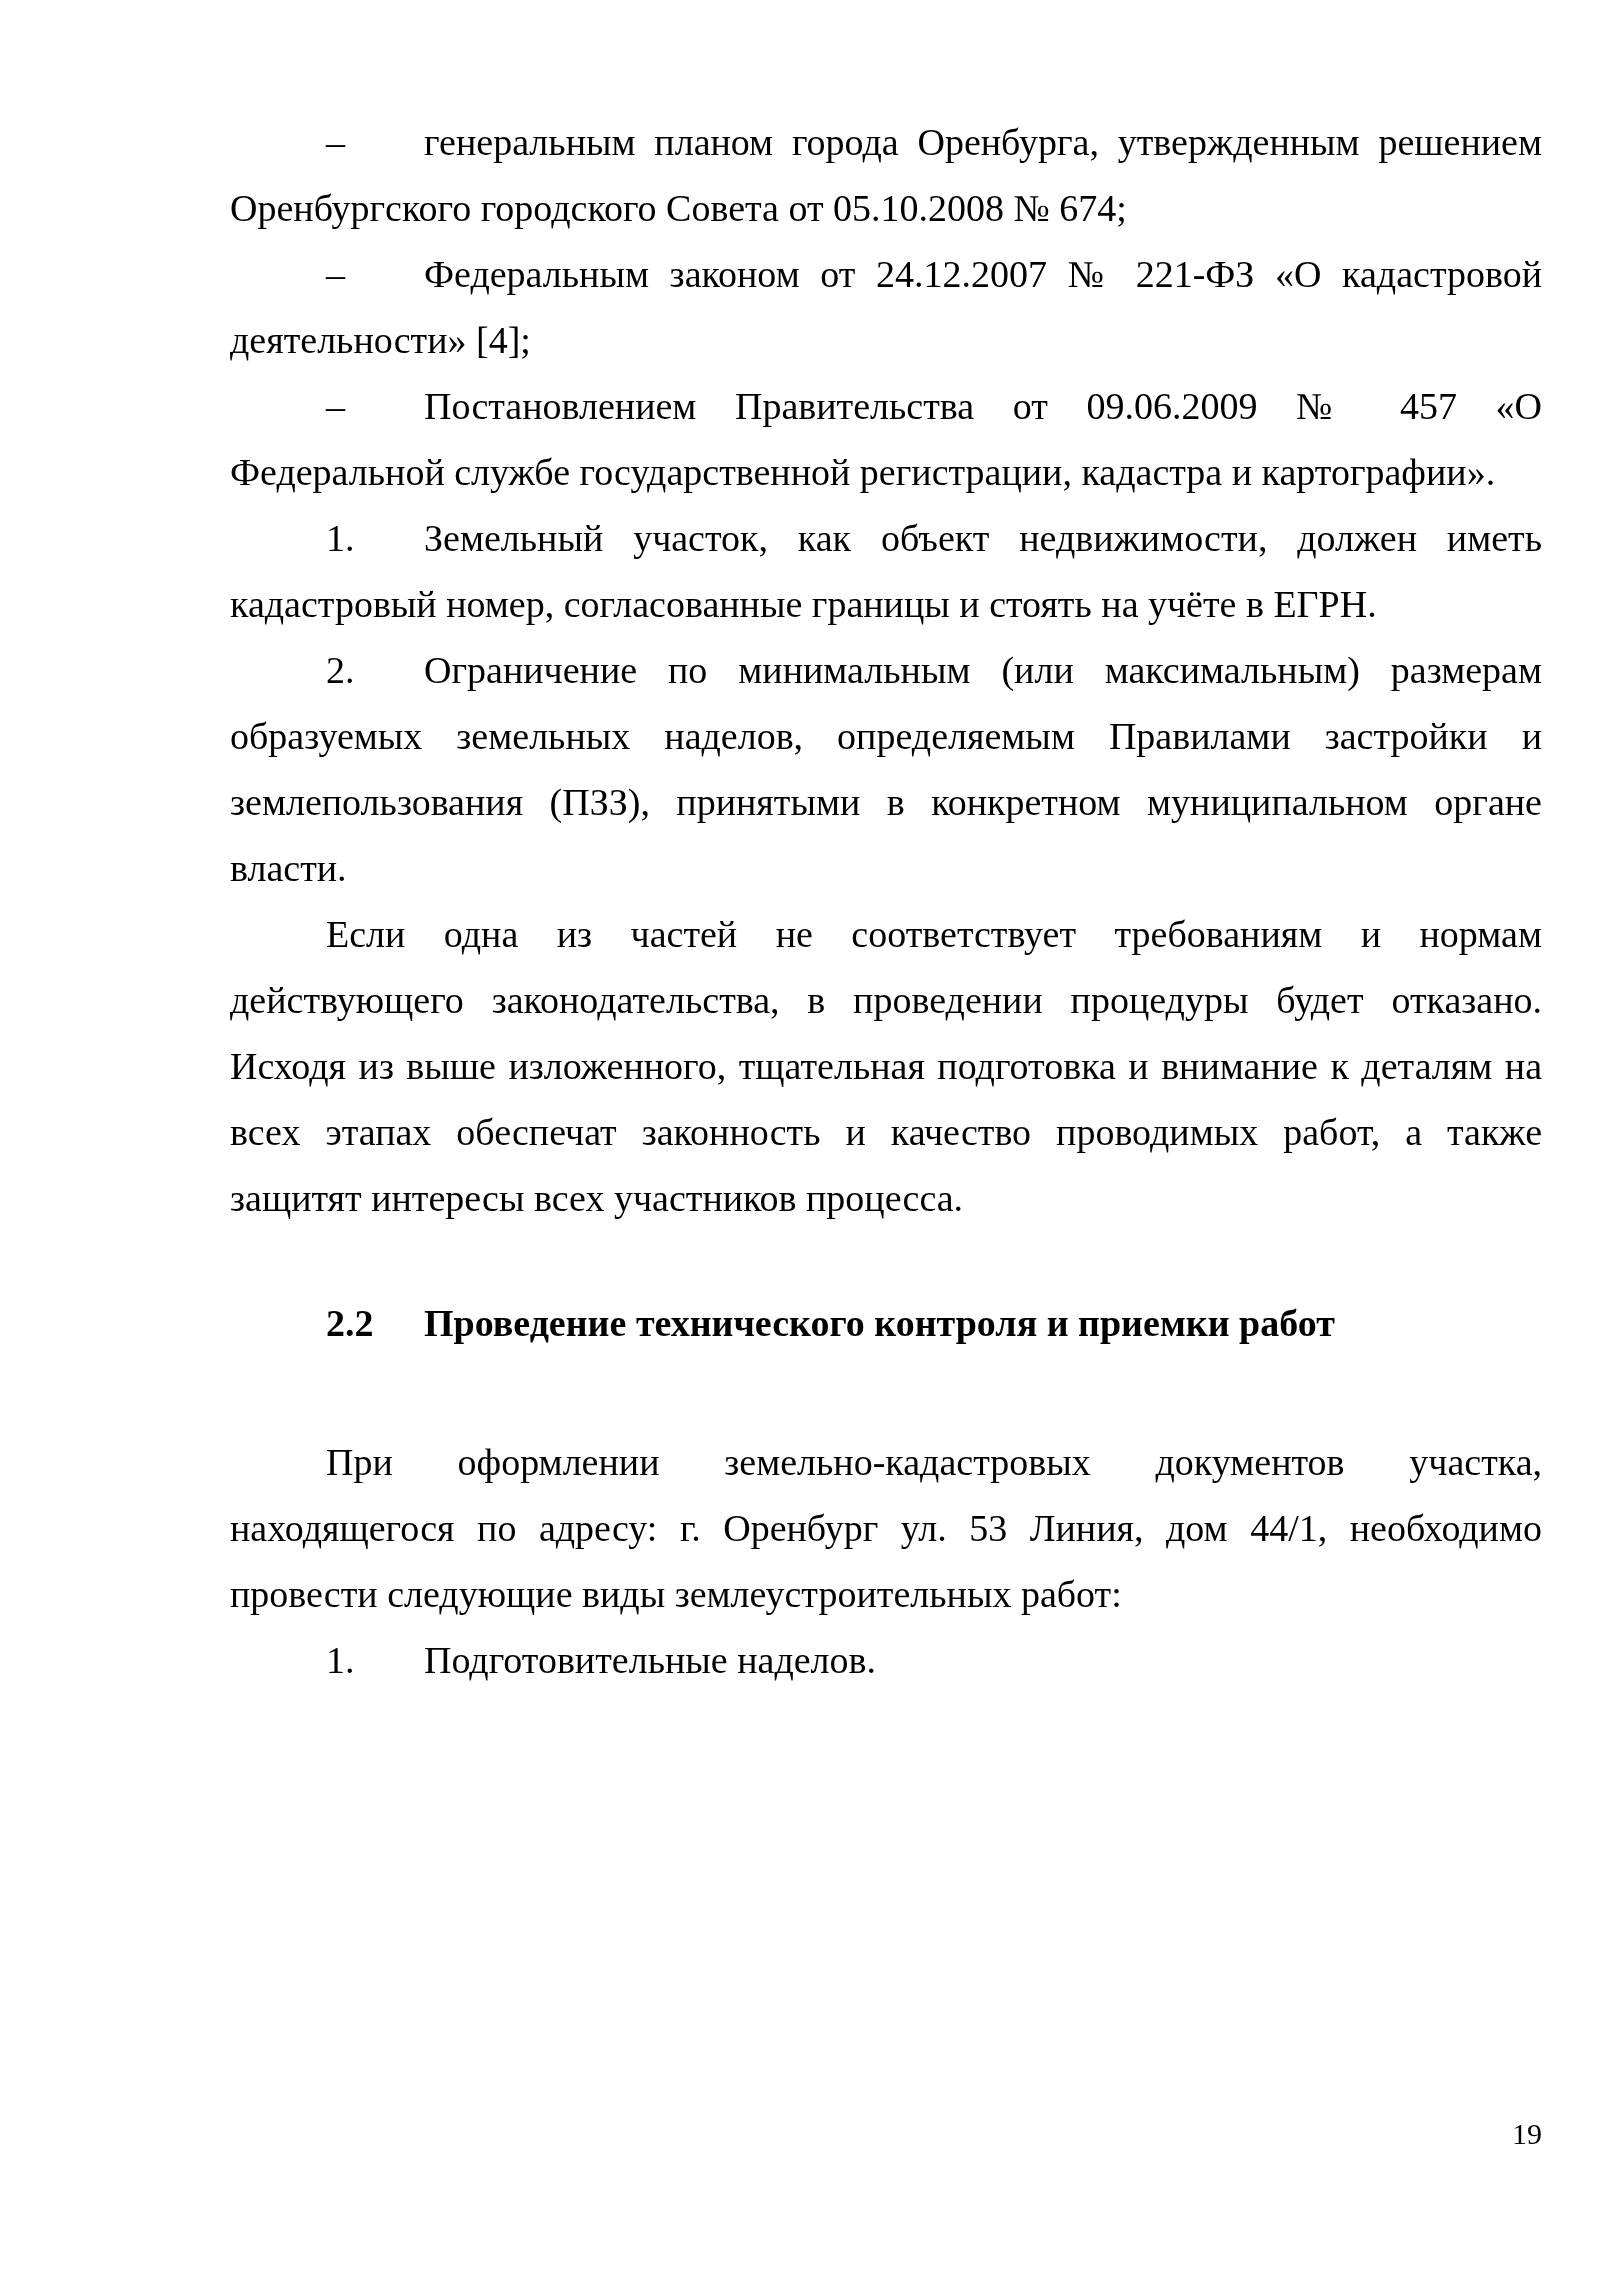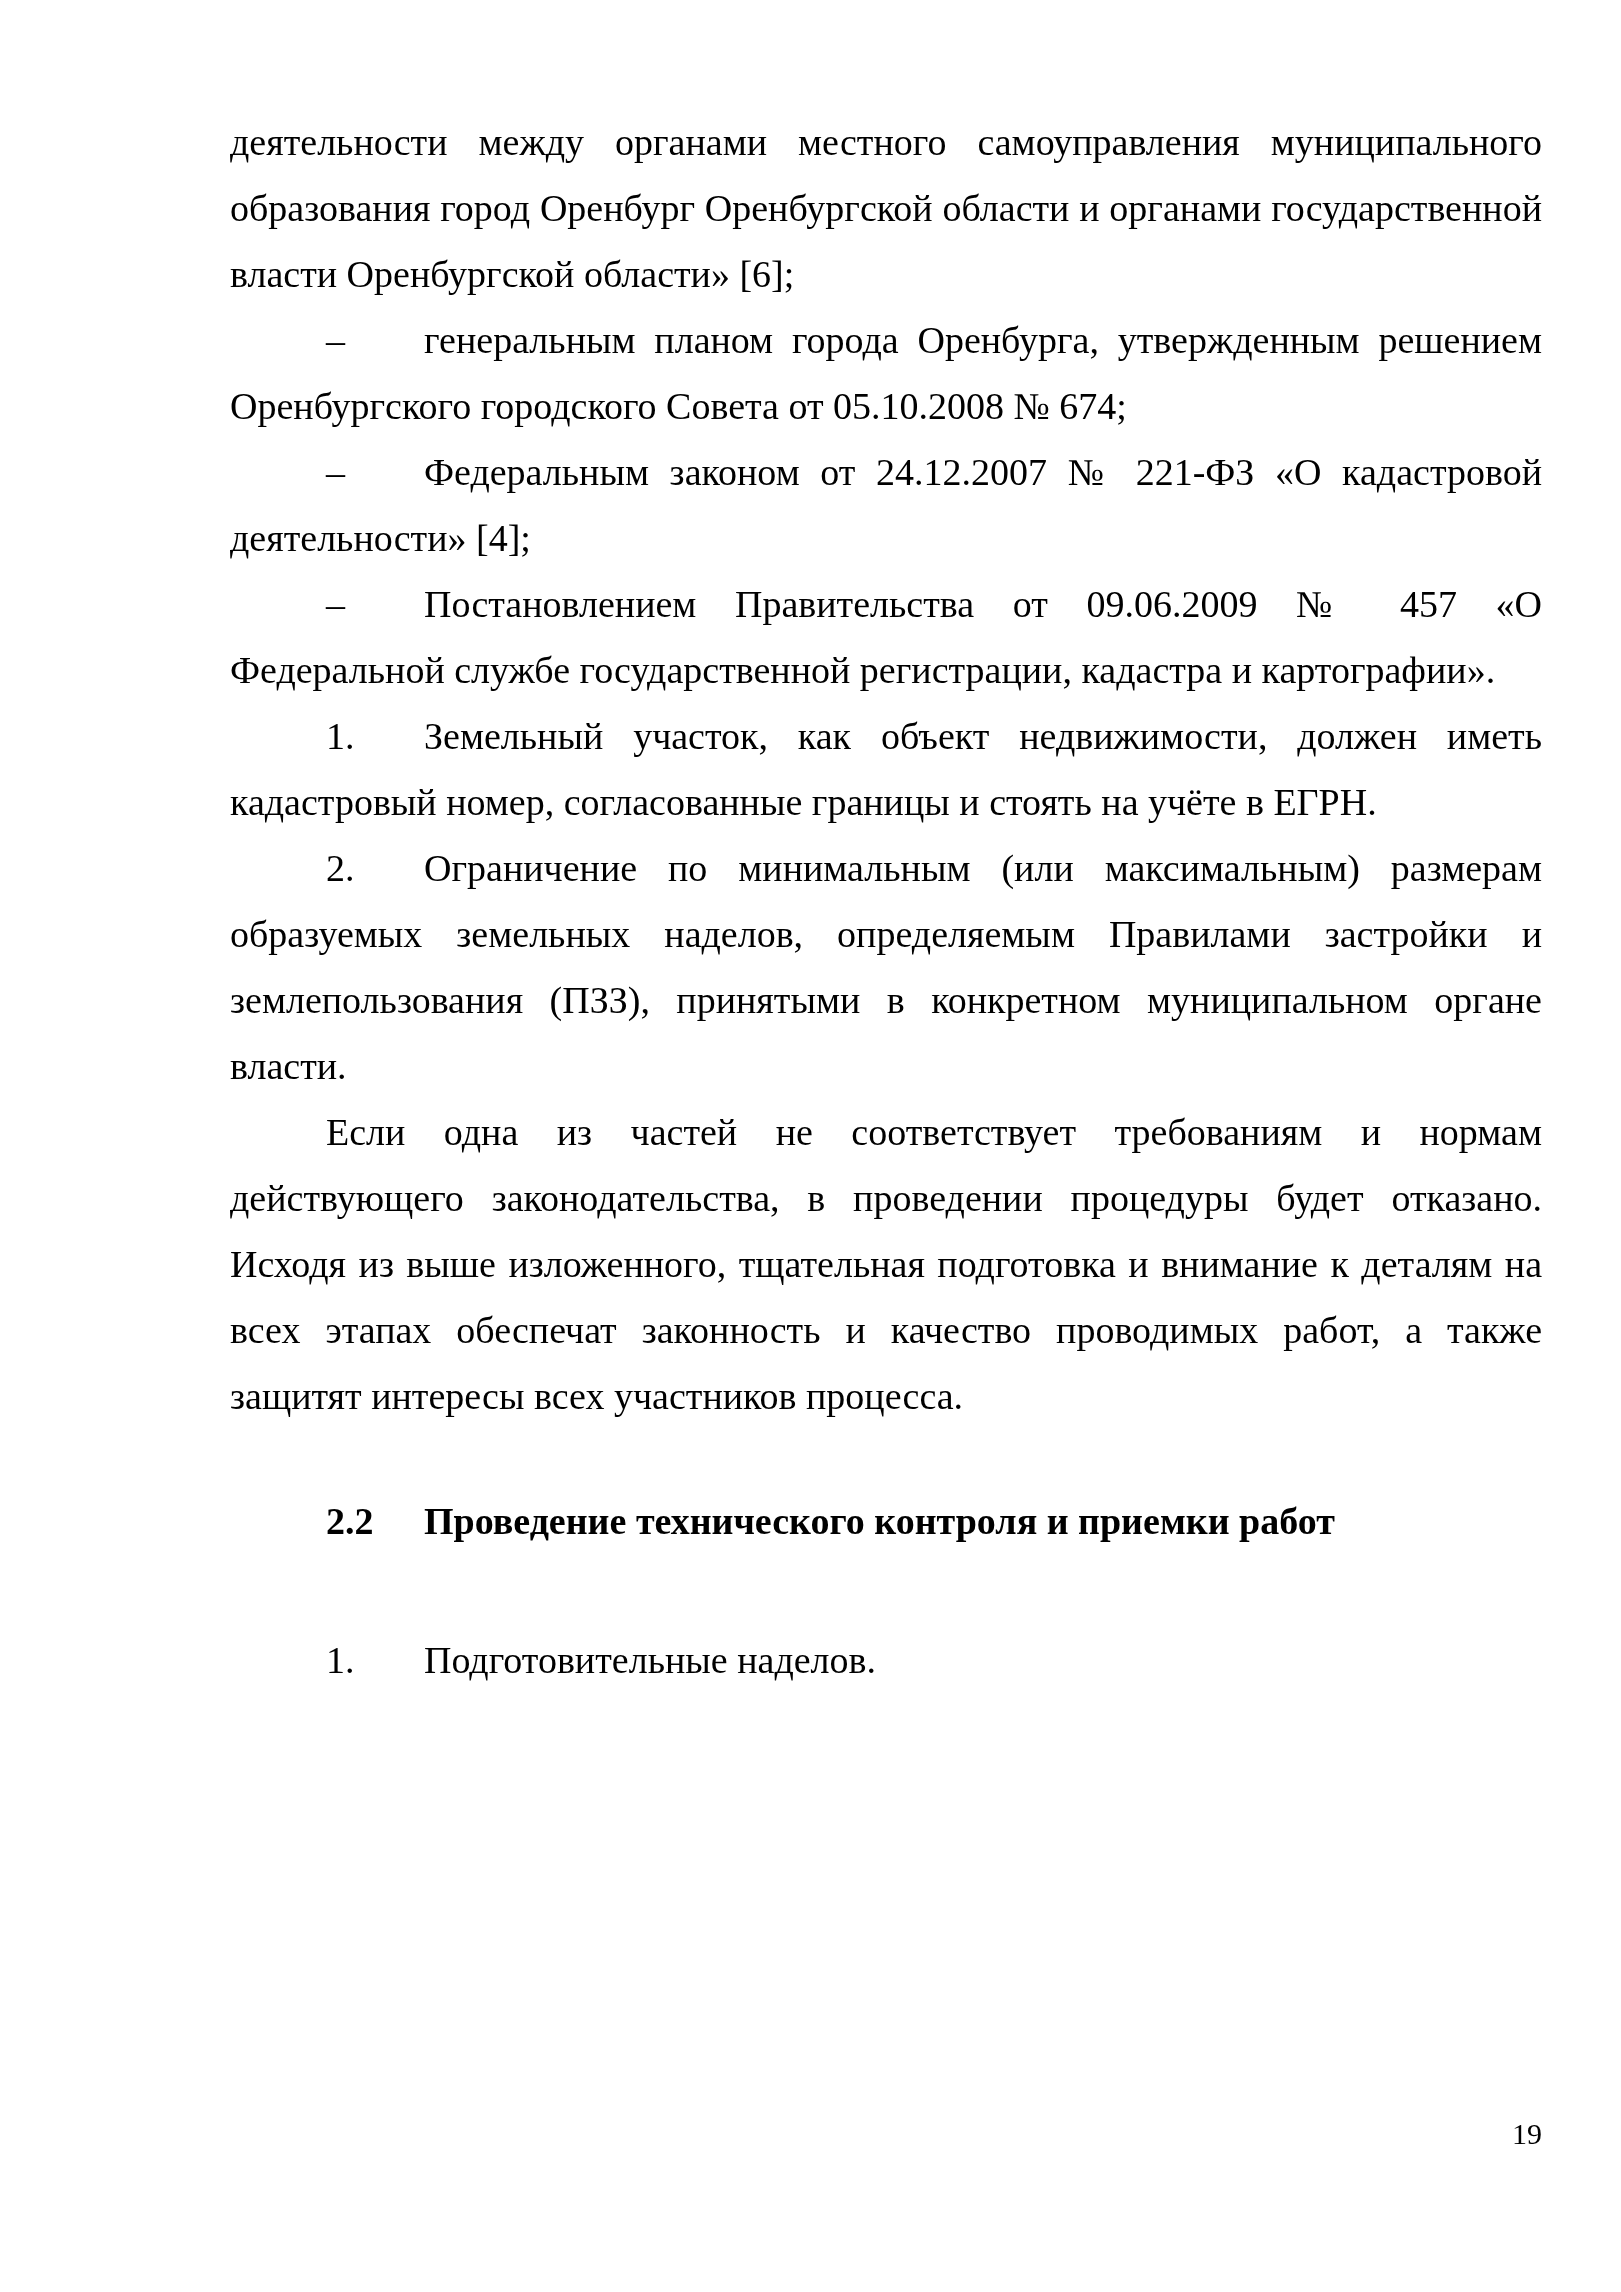--- a/index.html
+++ b/index.html
@@ -52,37 +52,37 @@
     font-size: 30px;
     line-height: 38px;
   }
 </style>
 </head>
 <body>
 
 <div class="page">
   <div class="content">
 
-    <p><span>деятельности между органами местного самоуправления муниципального образования город Оренбург Оренбургской области и органами государственной власти Оренбургской области» [6];</span></p>
 
     <p><span class="ind"></span><span class="mk">–</span><span>генеральным планом города Оренбурга, утвержденным решением Оренбургского городского Совета от 05.10.2008 № 674;</span></p>
 
     <p><span class="ind"></span><span class="mk">–</span><span>Федеральным законом от 24.12.2007 № 221-ФЗ «О кадастровой деятельности» [4];</span></p>
 
     <p><span class="ind"></span><span class="mk">–</span><span>Постановлением Правительства от 09.06.2009 № 457 «О Федеральной службе государственной регистрации, кадастра и картографии».</span></p>
 
 
     <p><span class="ind"></span><span class="mk">1.</span><span>Земельный участок, как объект недвижимости, должен иметь кадастровый номер, согласованные границы и стоять на учёте в ЕГРН.</span></p>
 
     <p><span class="ind"></span><span class="mk">2.</span><span>Ограничение по минимальным (или максимальным) размерам образуемых земельных наделов, определяемым Правилами застройки и землепользования (ПЗЗ), принятыми в конкретном муниципальном органе власти.</span></p>
 
     <p><span class="ind"></span><span>Если одна из частей не соответствует требованиям и нормам действующего законодательства, в проведении процедуры будет отказано. Исходя из выше изложенного, тщательная подготовка и внимание к деталям на всех этапах обеспечат законность и качество проводимых работ, а также защитят интересы всех участников процесса.</span></p>
 
     <p class="heading"><span class="ind"></span><span class="mk">2.2</span><span>Проведение технического контроля и приемки работ</span></p>
 
+    <p><span class="ind"></span><span>При оформлении земельно-кадастровых документов участка, находящегося по адресу: г. Оренбург ул. 53 Линия, дом 44/1, необходимо провести следующие виды землеустроительных работ:</span></p>
 
     <p><span class="ind"></span><span class="mk">1.</span><span>Подготовительные наделов.</span></p>
 
   </div>
 
   <div class="page-number">19</div>
 </div>
 
 
 </body></html>

